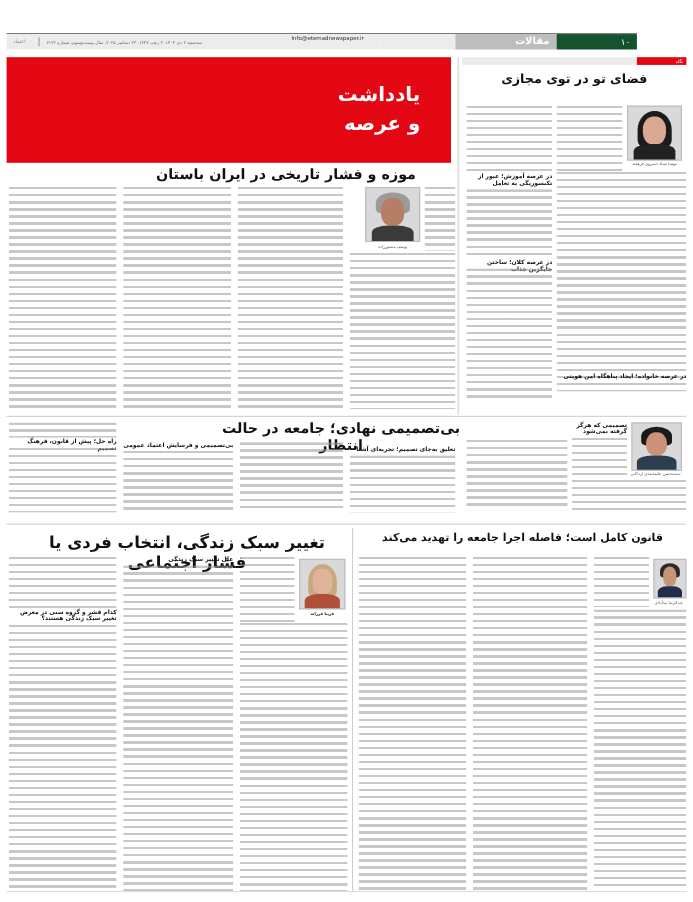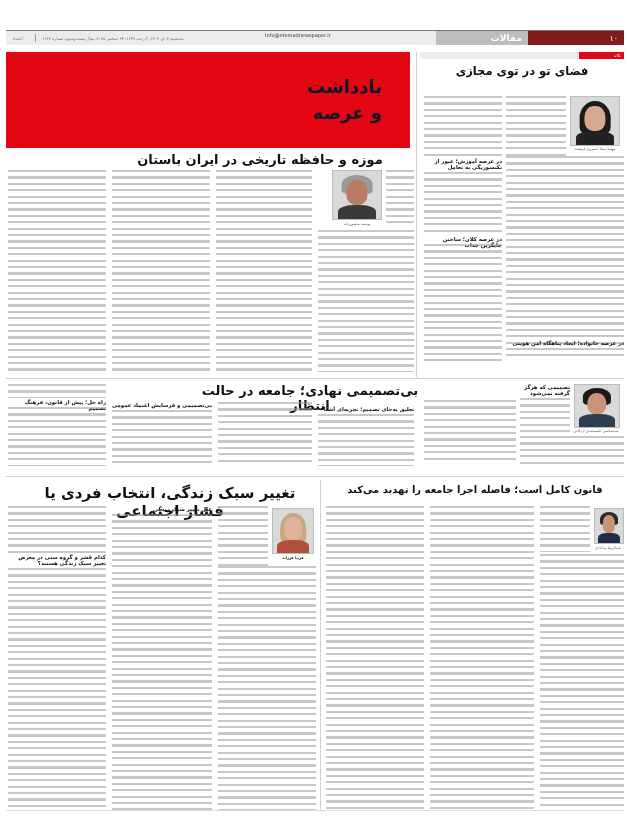--- a/index.html
+++ b/index.html
@@ -1,32 +1,32 @@
 <!DOCTYPE html>
 <html><head>
 <meta charset="utf-8">
 <style>
   * { box-sizing: border-box; margin: 0; padding: 0; }
   html, body { width: 630px; height: 820px; background: #fff; overflow: hidden; }
   body { font-family: "DejaVu Sans", sans-serif; color: #222; position: relative; direction: rtl; }
 
   
-  .topbar { position: absolute; top: 30px; left: 6px; width: 618px; height: 15px; display: flex; direction: ltr; border-top: 1px solid #777; }
+  .topbar { position: absolute; top: 30px; left: 6px; width: 573px; height: 15px; display: flex; direction: ltr; border-top: 1px solid #777; }
   .topbar .meta { flex: 0 0 340px; background: #ececec; font-size: 4px; color: #666; display: flex; align-items: center; padding: 0 6px; }
   .topbar .meta .logo-small { font-size: 4.5px; color: #888; margin-right: 6px; }
   .topbar .meta .sep { width: 1px; height: 8px; background: #999; margin: 0 6px; }
   .topbar .email { flex: 0 0 0; }
   .topbar .section { flex: 0 0 92px; background: #bdbdbd; color: #fff; font-size: 9px; font-weight: bold; display: flex; align-items: center; justify-content: flex-end; padding-right: 6px; }
-  .topbar .pagenum { flex: 1; background: #7f1d1d; color: #fff; font-size: 8px; font-weight: normal; display: flex; align-items: center; justify-content: flex-end; padding-right: 6px; }
+  .topbar .pagenum { flex: 1; background: #14532d; color: #fff; font-size: 8px; font-weight: normal; display: flex; align-items: center; justify-content: flex-end; padding-right: 6px; }
   .email-text { position: absolute; top: 32px; left: 265px; font-size: 5px; color: #333; direction: ltr; }
 
   
   .banner { position: absolute; top: 52px; left: 6px; width: 404px; height: 96px; background: #e30613; display: flex; direction: rtl; align-items: center; padding: 0 14px; }
   .banner .big { font-family: "DejaVu Sans", sans-serif; font-weight: bold; color: #fff; font-size: 58px; line-height: 1; letter-spacing: -2px; }
-  .banner .side { margin-right: 14px; color: #0f172a; font-weight: bold; font-size: 18px; line-height: 1.45; text-align: right; }
+  .banner .side { margin-right: 14px; color: #ffffff; font-weight: bold; font-size: 18px; line-height: 1.45; text-align: right; }
 
   
   .tag-row { position: absolute; top: 52px; left: 420px; width: 204px; height: 7px; background: #ececec; }
   .tag-row .tag { position: absolute; right: 0; top: 0; width: 45px; height: 7px; background: #e30613; color: #fff; font-size: 4px; text-align: right; padding-right: 3px; line-height: 7px; }
 
   h1, h2 { font-weight: bold; color: #111; text-align: center; }
   .art1-title { position: absolute; top: 64px; left: 420px; width: 204px; font-size: 11.5px; line-height: 1.35; }
   .art2-title { position: absolute; top: 152px; left: 110px; width: 300px; font-size: 13px; }
   .art3-title { position: absolute; top: 383px; left: 200px; width: 220px; font-size: 13px; }
   .art4-title { position: absolute; top: 484px; left: 30px; width: 280px; font-size: 15px; }
@@ -98,21 +98,21 @@
   </div>
 <div class="subhead" style="top:236px;left:424px;width:78px;">در عرصه کلان؛ ساختن جایگزین جذاب</div>
 <div class="col" style="top:244px;left:424px;width:78px;height:118px;">
     <div class="lines"></div>
   </div>
 <div class="subhead" style="top:340px;left:506px;width:118px;">در عرصه خانواده؛ ایجاد پناهگاه امن هویتی</div>
 
 <div class="rule-v" style="top:52px;left:416px;height:325px;"></div>
 <div class="rule-h" style="top:378px;left:6px;width:618px;"></div>
 
-<h2 class="art2-title">موزه و حافظه تاریخی در ایران باستان</h2>
+<h2 class="art2-title">موزه و فشار تاریخی در ایران باستان</h2>
 <div class="photo" style="top:170px;left:332px;width:50px;height:50px;">
   <div class="hair" style="background:#9a9a9a;height:40%"></div>
   <div class="face" style="background:#b77d65"></div>
   <div class="body" style="background:#3a3a3a"></div>
 </div>
 <div class="caption" style="top:222px;left:328px;width:58px;">یوسف منصورزاده</div>
 <div class="col" style="top:170px;left:386px;width:28px;height:58px;">
     <div class="lines"></div>
   </div>
 <div class="col" style="top:230px;left:318px;width:96px;height:142px;">

